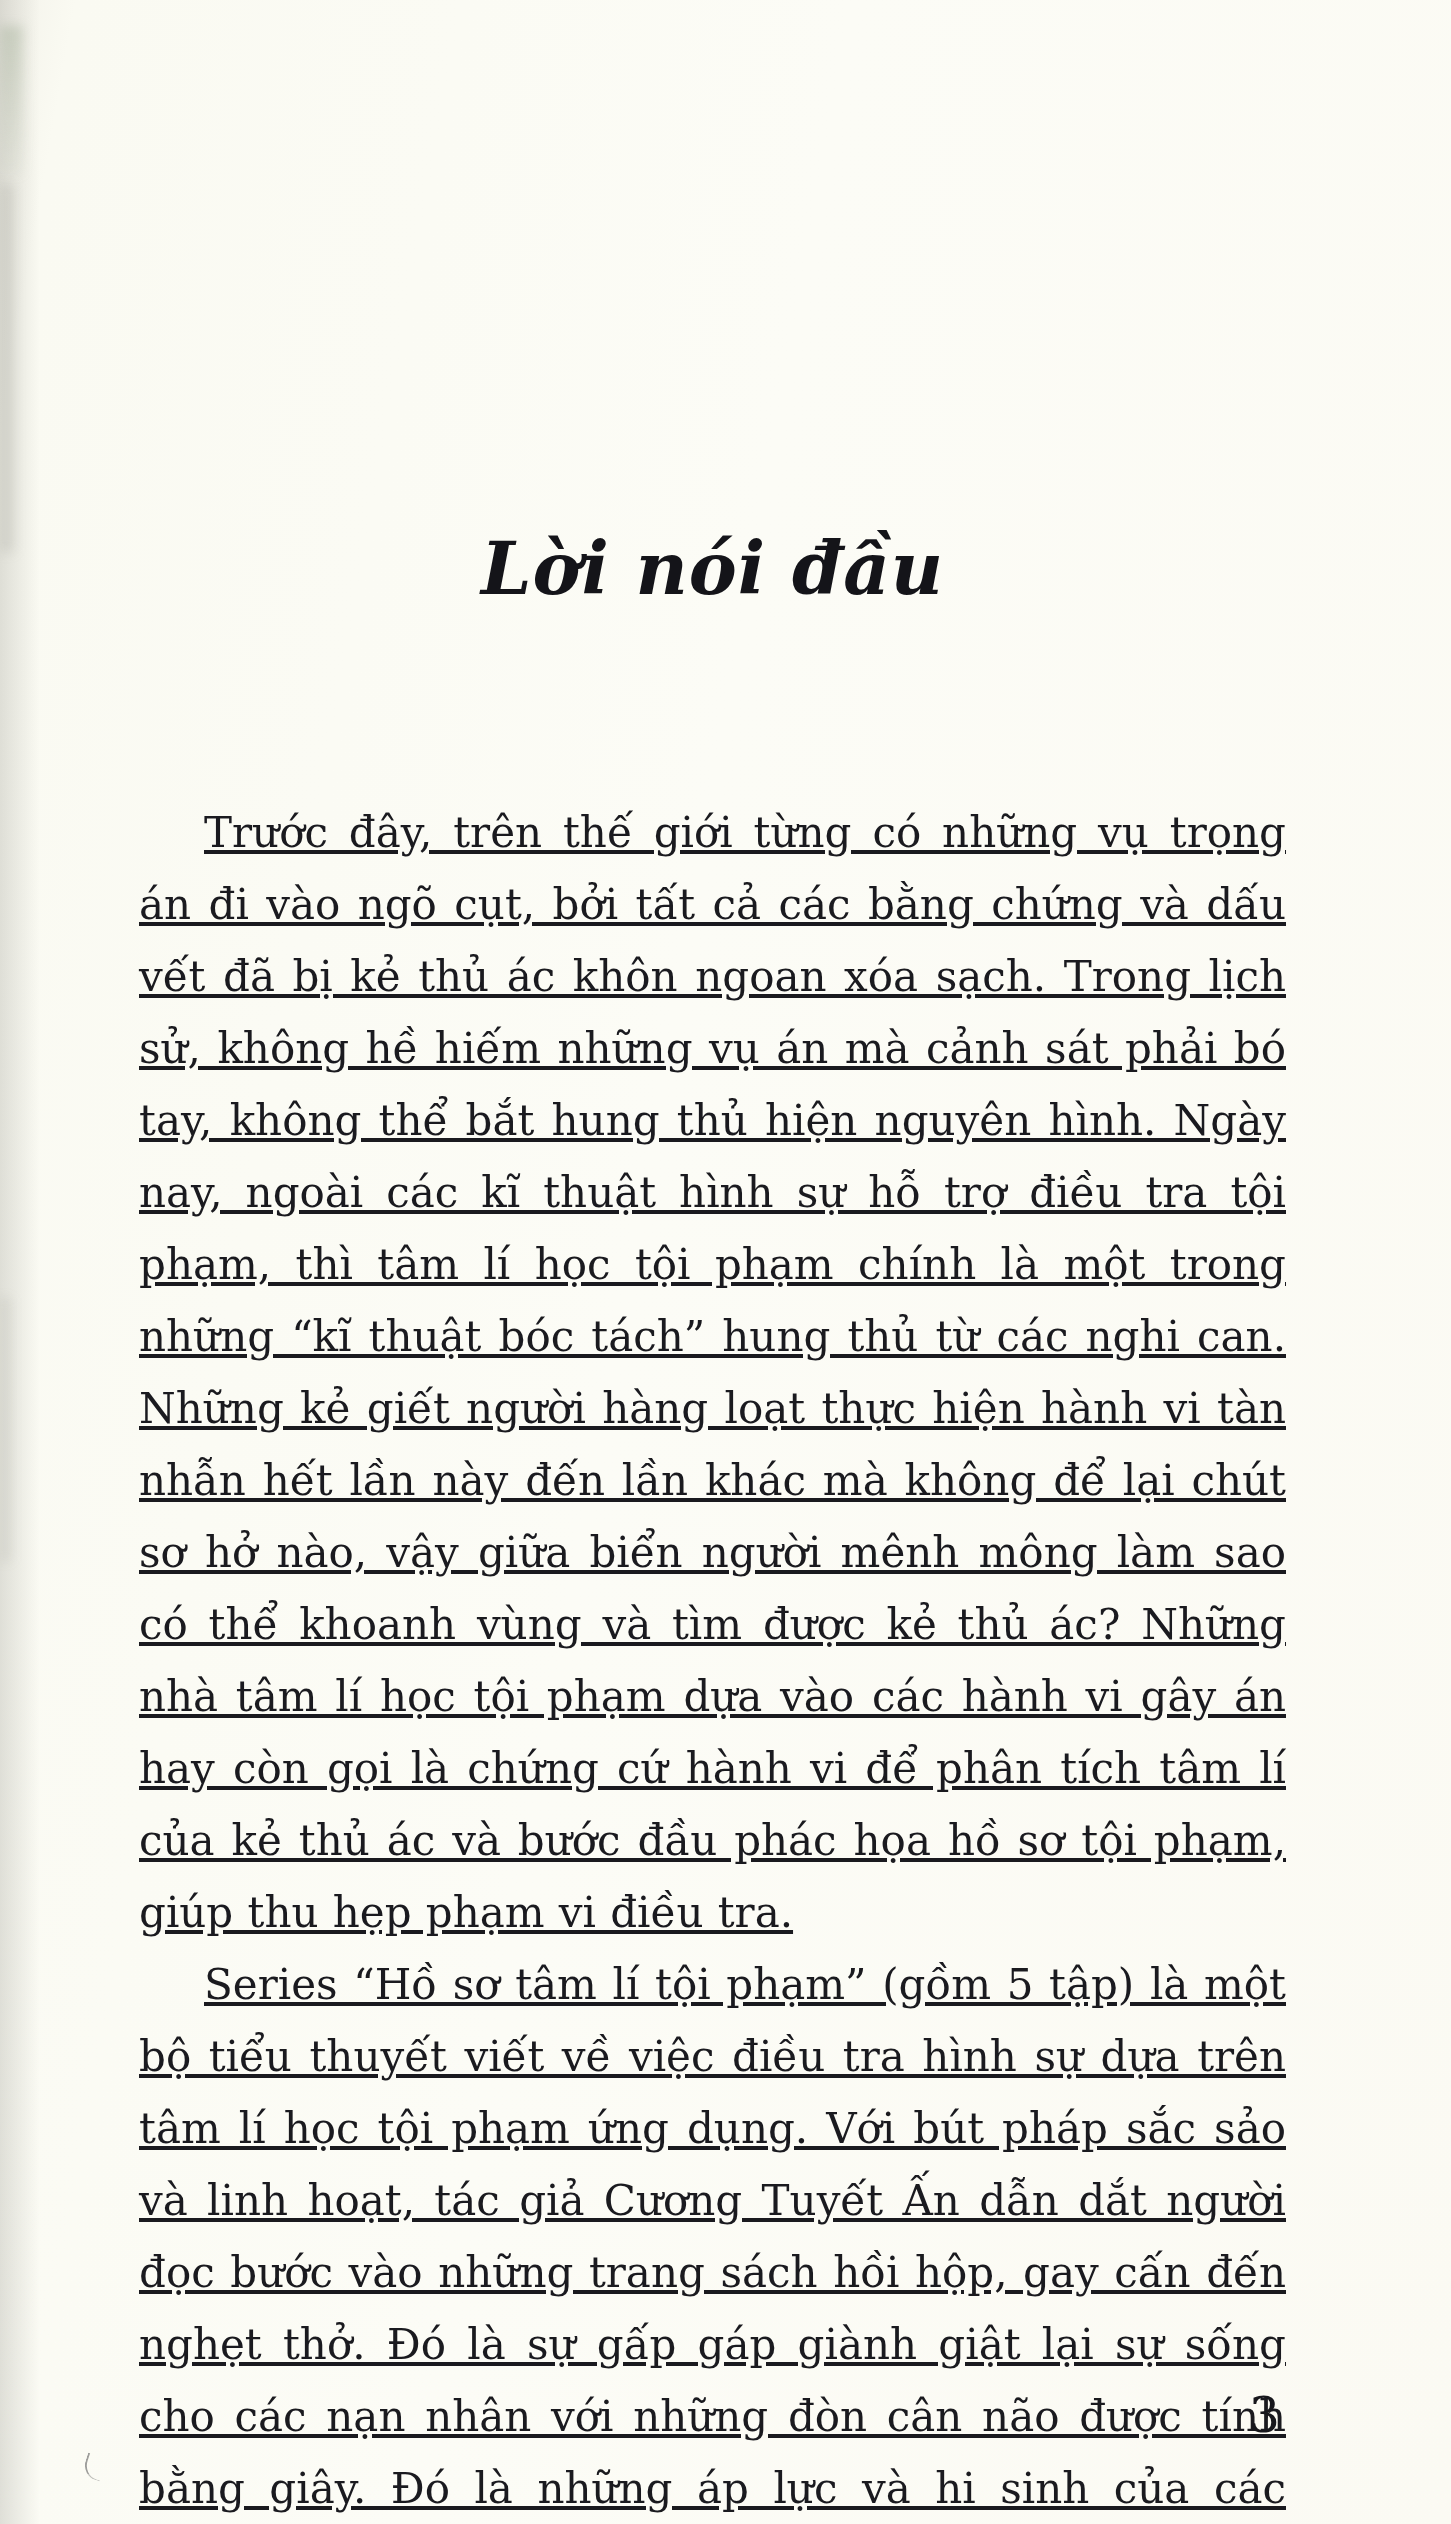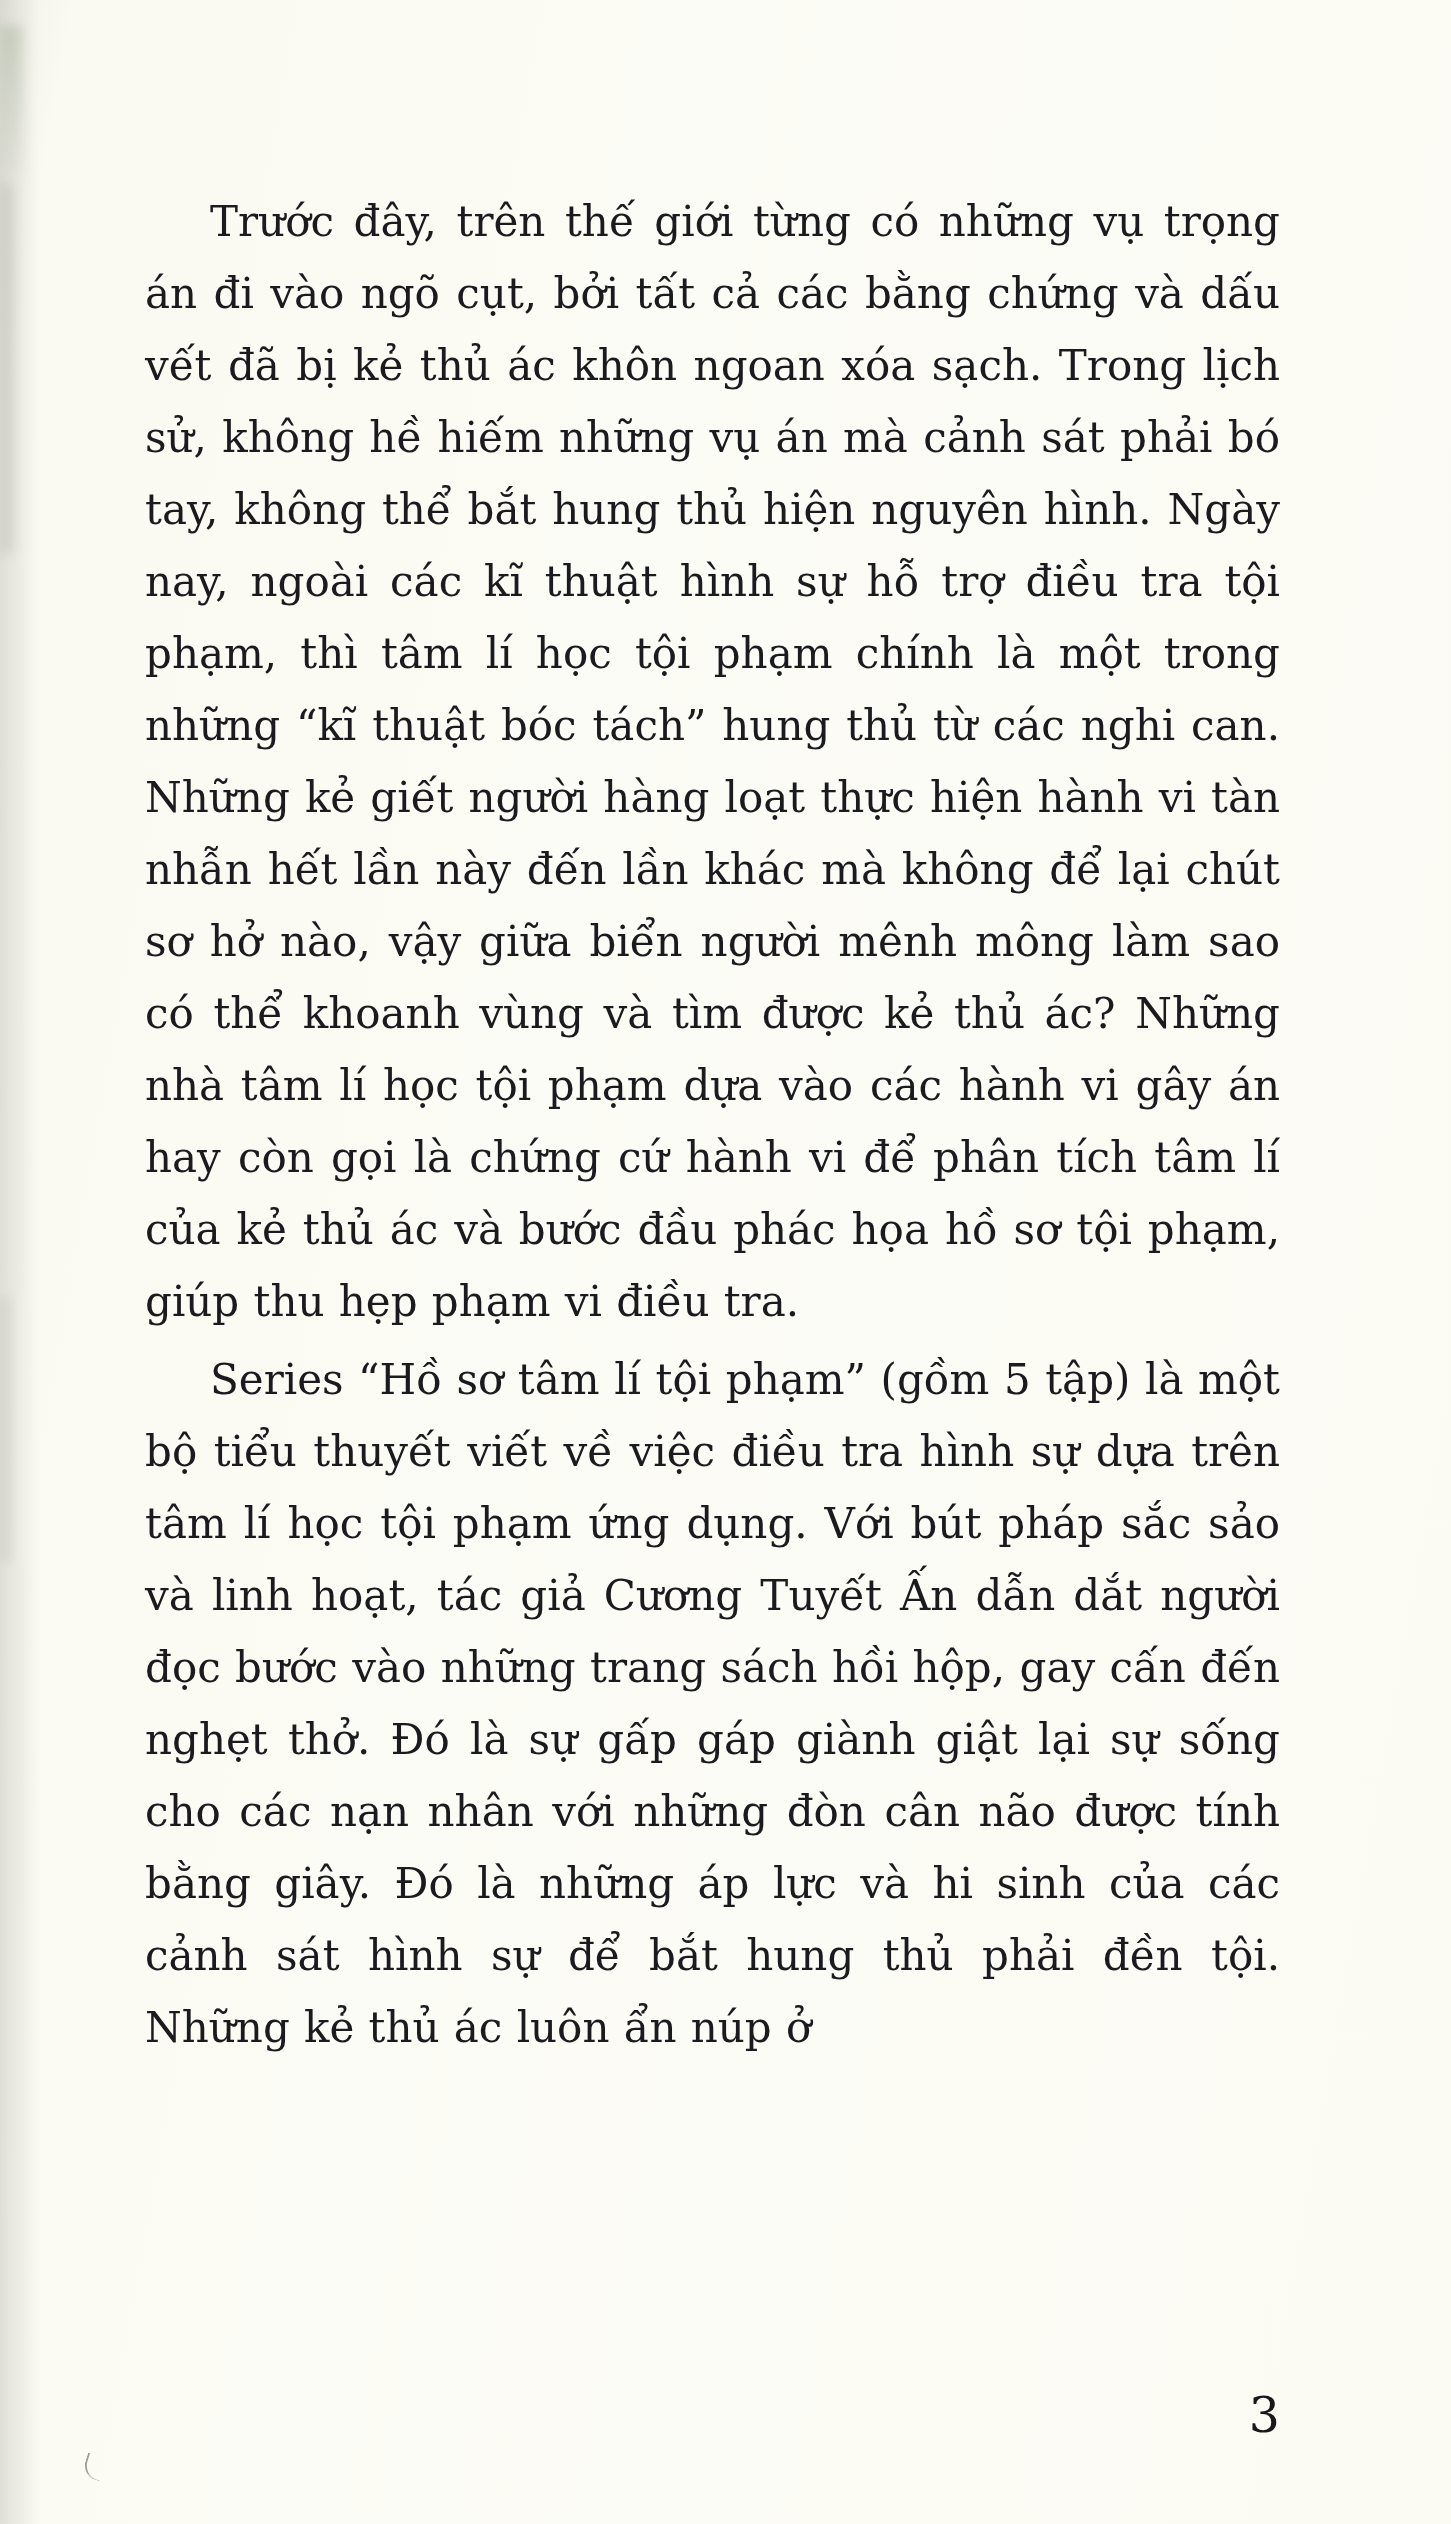--- a/index.html
+++ b/index.html
@@ -70,23 +70,24 @@
   }
 
   .bodytext {
     margin-top: 186px;
     font-size: 42px;
     line-height: 72px;
     text-align: justify;
     text-justify: inter-word;
   }
   .bodytext p {
-    margin: 6px;
+    margin: 0;
     text-indent: 65px;
     word-spacing: 0.9px;
+    text-decoration: underline;
   }
 
   .page-number {
     position: absolute;
     right: 172px;
     bottom: 81px;
     font-size: 49px;
     color: #17171c;
   }
 
@@ -107,20 +108,21 @@
 <body>
 
 <div class="page">
 
   <div class="edge-shade"></div>
   <div class="smudge-a"></div>
   <div class="smudge-b"></div>
   <div class="smudge-c"></div>
 
   <div class="content">
+    <h1 class="title">Lời nói đầu</h1>
 
     <div class="bodytext">
       <p>Trước đây, trên thế giới từng có những vụ trọng án đi vào ngõ cụt, bởi tất cả các bằng chứng và dấu vết đã bị kẻ thủ ác khôn ngoan xóa sạch. Trong lịch sử, không hề hiếm những vụ án mà cảnh sát phải bó tay, không thể bắt hung thủ hiện nguyên hình. Ngày nay, ngoài các kĩ thuật hình sự hỗ trợ điều tra tội phạm, thì tâm lí học tội phạm chính là một trong những “kĩ thuật bóc tách” hung thủ từ các nghi can. Những kẻ giết người hàng loạt thực hiện hành vi tàn nhẫn hết lần này đến lần khác mà không để lại chút sơ hở nào, vậy giữa biển người mênh mông làm sao có thể khoanh vùng và tìm được kẻ thủ ác? Những nhà tâm lí học tội phạm dựa vào các hành vi gây án hay còn gọi là chứng cứ hành vi để phân tích tâm lí của kẻ thủ ác và bước đầu phác họa hồ sơ tội phạm, giúp thu hẹp phạm vi điều tra.</p>
       <p>Series “Hồ sơ tâm lí tội phạm” (gồm 5 tập) là một bộ tiểu thuyết viết về việc điều tra hình sự dựa trên tâm lí học tội phạm ứng dụng. Với bút pháp sắc sảo và linh hoạt, tác giả Cương Tuyết Ấn dẫn dắt người đọc bước vào những trang sách hồi hộp, gay cấn đến nghẹt thở. Đó là sự gấp gáp giành giật lại sự sống cho các nạn nhân với những đòn cân não được tính bằng giây. Đó là những áp lực và hi sinh của các cảnh sát hình sự để bắt hung thủ phải đền tội. Những kẻ thủ ác luôn ẩn núp ở</p>
     </div>
   </div>
 
   <div class="page-number">3</div>
 
   <div class="pen-mark"></div>

